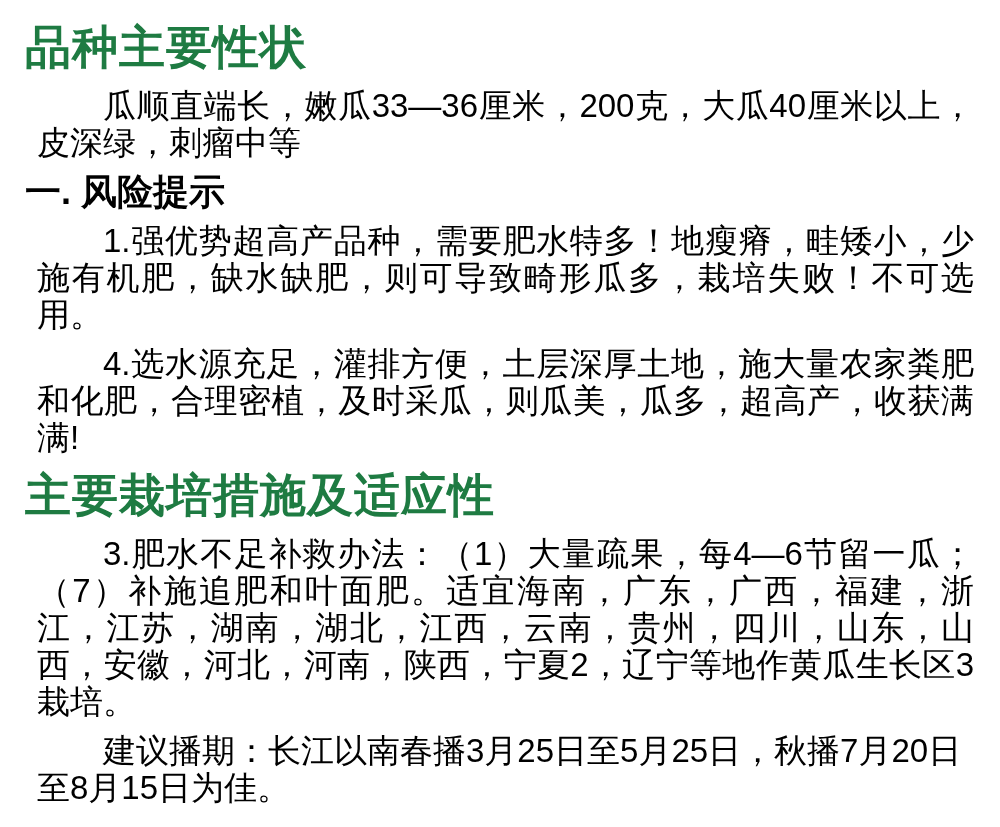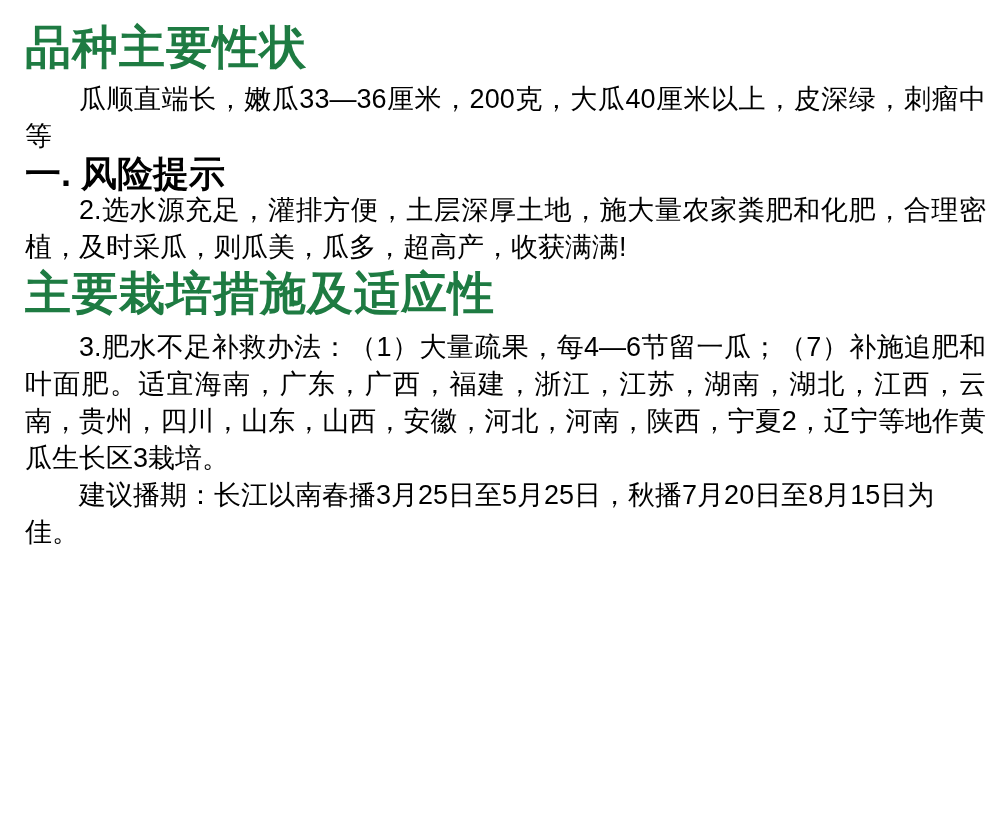--- a/index.html
+++ b/index.html
@@ -33,43 +33,44 @@
     margin-top: 0;
     margin-bottom: 8px;
   }
   .sub-heading {
     font-size: 36px;
     font-weight: bold;
     line-height: 37px;
     margin: 0;
   }
   .para {
-    font-size: 27px;
+    font-size: 33px;
     line-height: 37px;
-    margin: 0;
+    margin: 12px;
     text-indent: 2em;
     text-align: justify;
   }
   .para.no-justify {
     text-align: left;
   }
 </style>
 </head>
 <body>
 
 <div class="doc">
 
   <h1 class="green-heading">品种主要性状</h1>
 
   <p class="para">瓜顺直端长，嫩瓜33—36厘米，200克，大瓜40厘米以上，皮深绿，刺瘤中等</p>
 
   <h2 class="sub-heading">一. 风险提示</h2>
 
+  <p class="para">1.强优势超高产品种，需要肥水特多！地瘦瘠，畦矮小，少施有机肥，缺水缺肥，则可导致畸形瓜多，栽培失败！不可选用。</p>
 
-  <p class="para">2.选水源充足，灌排方便，土层深厚土地，施大量农家粪肥和化肥，合理密植，及时采瓜，则瓜美，瓜多，超高产，收获满满!</p>
+  <p class="para">4.选水源充足，灌排方便，土层深厚土地，施大量农家粪肥和化肥，合理密植，及时采瓜，则瓜美，瓜多，超高产，收获满满!</p>
 
   <h1 class="green-heading second">主要栽培措施及适应性</h1>
 
 
 
   <p class="para">3.肥水不足补救办法：（1）大量疏果，每4—6节留一瓜；（7）补施追肥和叶面肥。适宜海南，广东，广西，福建，浙江，江苏，湖南，湖北，江西，云南，贵州，四川，山东，山西，安徽，河北，河南，陕西，宁夏2，辽宁等地作黄瓜生长区3栽培。</p>
 
   <p class="para no-justify">建议播期：长江以南春播3月25日至5月25日，秋播7月20日至8月15日为佳。</p>
 
 </div>

